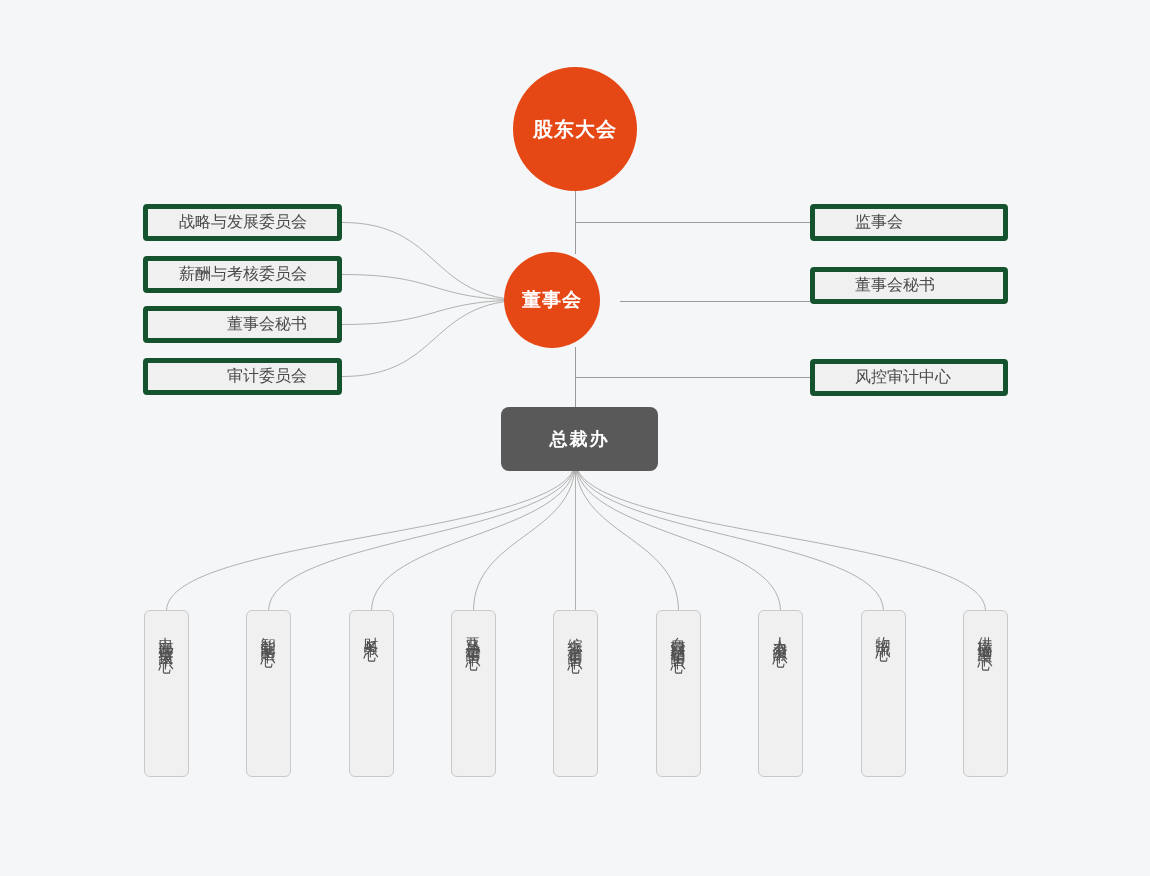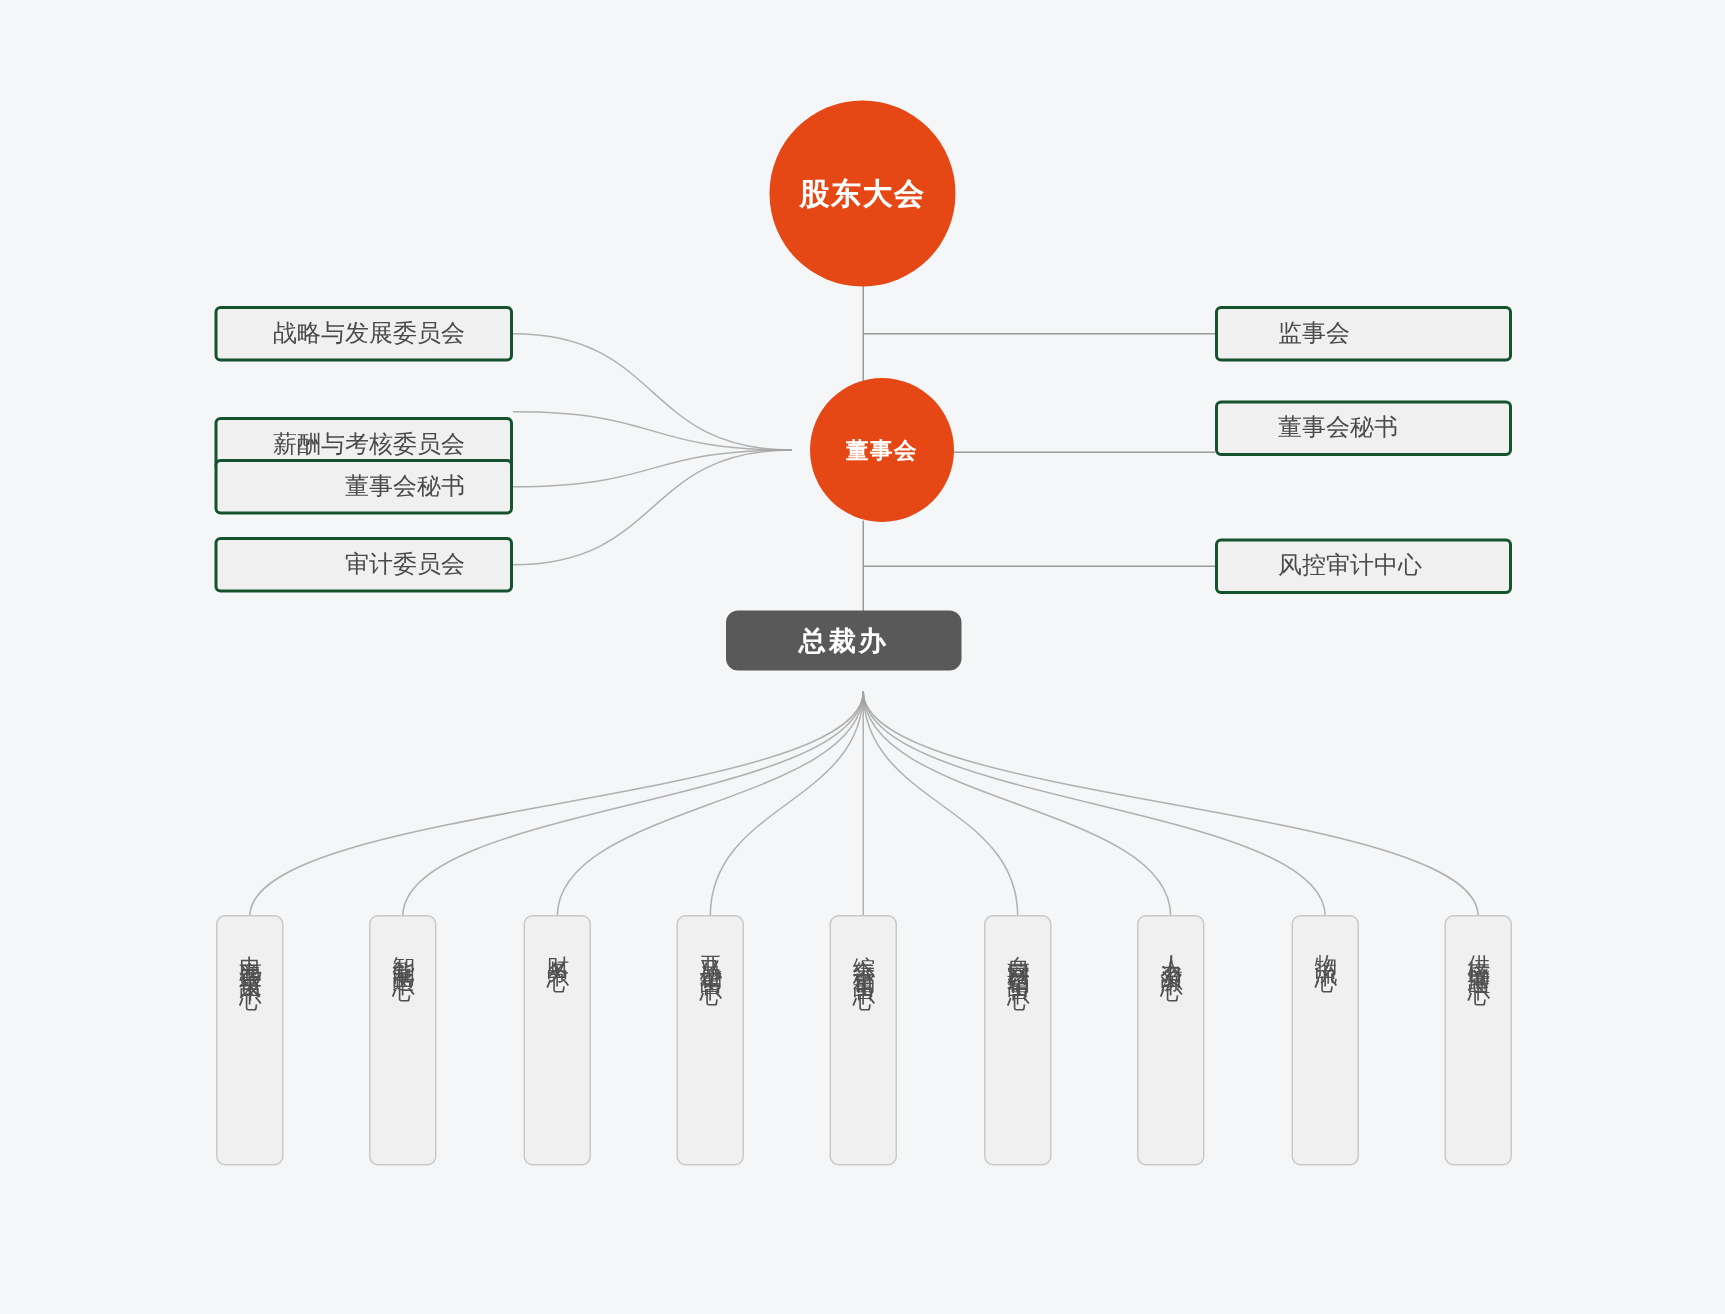--- a/index.html
+++ b/index.html
@@ -41,51 +41,51 @@
     color:#ffffff;
     font-weight:bold;
     letter-spacing:1px;
     font-family:Liberation Serif, serif;
   }
   .circle.big{
     left:513px;top:67px;width:124px;height:124px;
     font-size:20px;
   }
   .circle.small{
-    left:540px;top:252px;width:96px;height:96px;
-    font-size:15px;
+    left:504px;top:252px;width:96px;height:96px;
+    font-size:19px;
   }
   .office{
-    left:484px;top:407px;width:157px;height:40px;
+    left:501px;top:407px;width:157px;height:64px;
     background:#595959;
     border-radius:8px;
     color:#ffffff;
     font-weight:bold;
     font-size:18px;
     letter-spacing:2px;
   }
   .sidebox{
     width:199px;height:37px;
     background:#f0f0f0;
-    border:2px solid #14532d;
+    border:5px solid #14532d;
     border-radius:4px;
     color:#4a4a4a;
     font-size:16px;
   }
   .sidebox.leftside{
     left:143px;
     justify-content:flex-end;
     padding-right:30px;
   }
   .sidebox.rightside{
     left:810px;width:198px;
     justify-content:flex-start;
     padding-left:40px;
   }
-  .lb0{top:204px;} .lb1{top:256px;margin-top:22px;} .lb2{top:306px;} .lb3{top:358px;text-align:center;}
+  .lb0{top:204px;} .lb1{top:256px;} .lb2{top:306px;} .lb3{top:358px;text-align:center;}
   .rb0{top:204px;} .rb1{top:267px;} .rb2{top:359px;}
   .vbox{
     top:610px;
     width:45px;height:167px;
     background:#f0f0f0;
     border:1px solid #c9c9c9;
     border-radius:6px;
     color:#505050;
     font-size:15px;
     align-items:flex-start;

